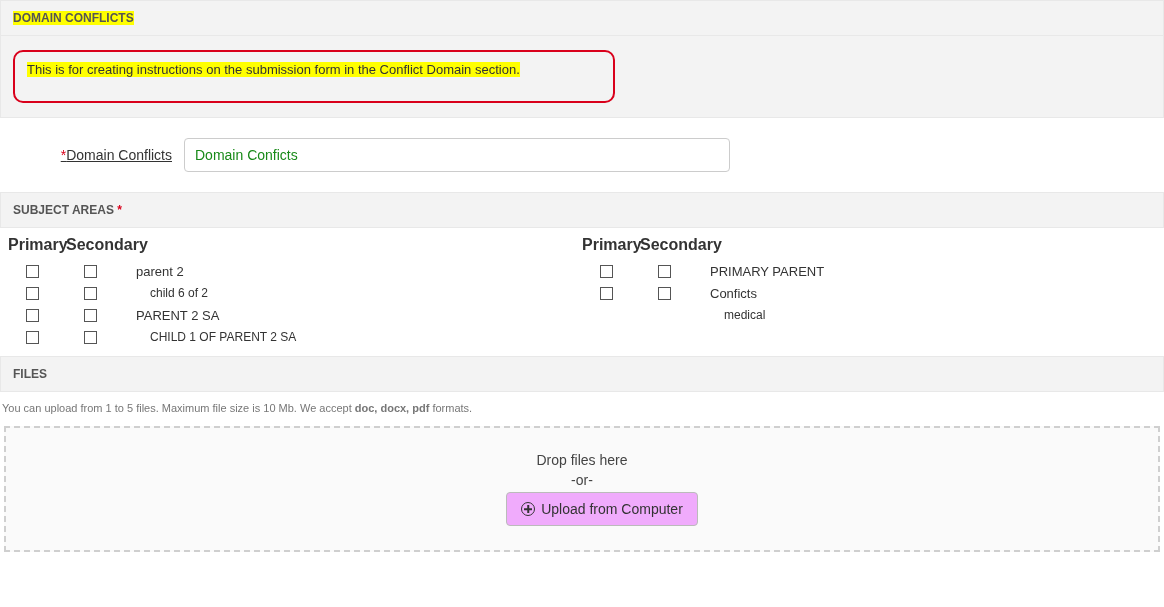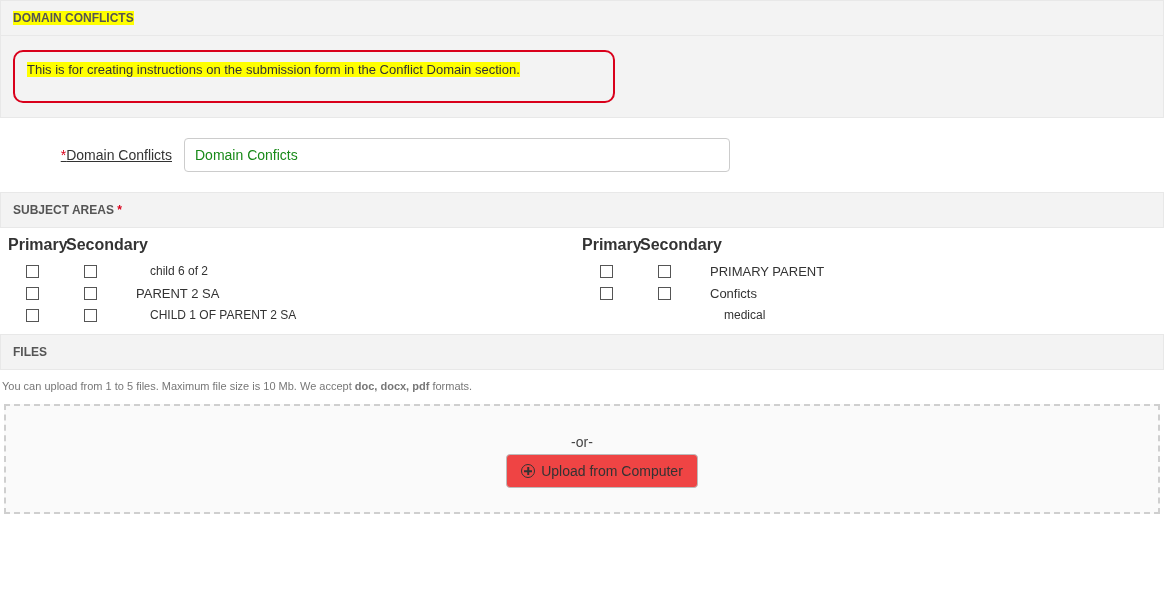--- a/index.html
+++ b/index.html
@@ -131,21 +131,21 @@
       padding: 24px 0;
       font-size: 14px;
       color: #444;
     }
     .dropzone .or { margin: 4px 0; }
     .upload-btn {
       display: inline-flex;
       align-items: center;
       gap: 6px;
       border: 1px solid #bbb;
-      background: #ef4444;
+      background: #f0abfc;
       border-radius: 4px;
       padding: 8px 14px;
       font-size: 14px;
       color: #333;
       cursor: pointer;
       margin-left: 40px;
     }
     .plus-icon {
       display: inline-block;
       width: 14px; height: 14px;
@@ -200,20 +200,29 @@
         <div class="sa-h2">Secondary</div>
       </div>
       <div id="sa-left-rows">
           <div class="sa-row">
             <div class="cb-cell">
               <span class="cb"></span>
             </div>
             <div class="cb-cell">
               <span class="cb"></span>
             </div>
+            <div class="sa-label">parent 2</div>
+          </div>
+          <div class="sa-row">
+            <div class="cb-cell">
+              <span class="cb"></span>
+            </div>
+            <div class="cb-cell">
+              <span class="cb"></span>
+            </div>
             <div class="sa-label child">child 6 of 2</div>
           </div>
           <div class="sa-row">
             <div class="cb-cell">
               <span class="cb"></span>
             </div>
             <div class="cb-cell">
               <span class="cb"></span>
             </div>
             <div class="sa-label">PARENT 2 SA</div>
@@ -263,18 +272,19 @@
   </div>
 </div>
 
 <div class="section-header">
   <span>FILES</span>
 </div>
 <div class="file-note">
   <span>You can upload from 1 to 5 files. Maximum file size is 10 Mb. We accept </span><b>doc, docx, pdf</b><span> formats.</span>
 </div>
 <div class="dropzone">
+  <div>Drop files here</div>
   <div class="or">-or-</div>
   <button class="upload-btn">
     <span class="plus-icon"></span>
     <span>Upload from Computer</span>
   </button>
 </div>
 
 </body></html>

